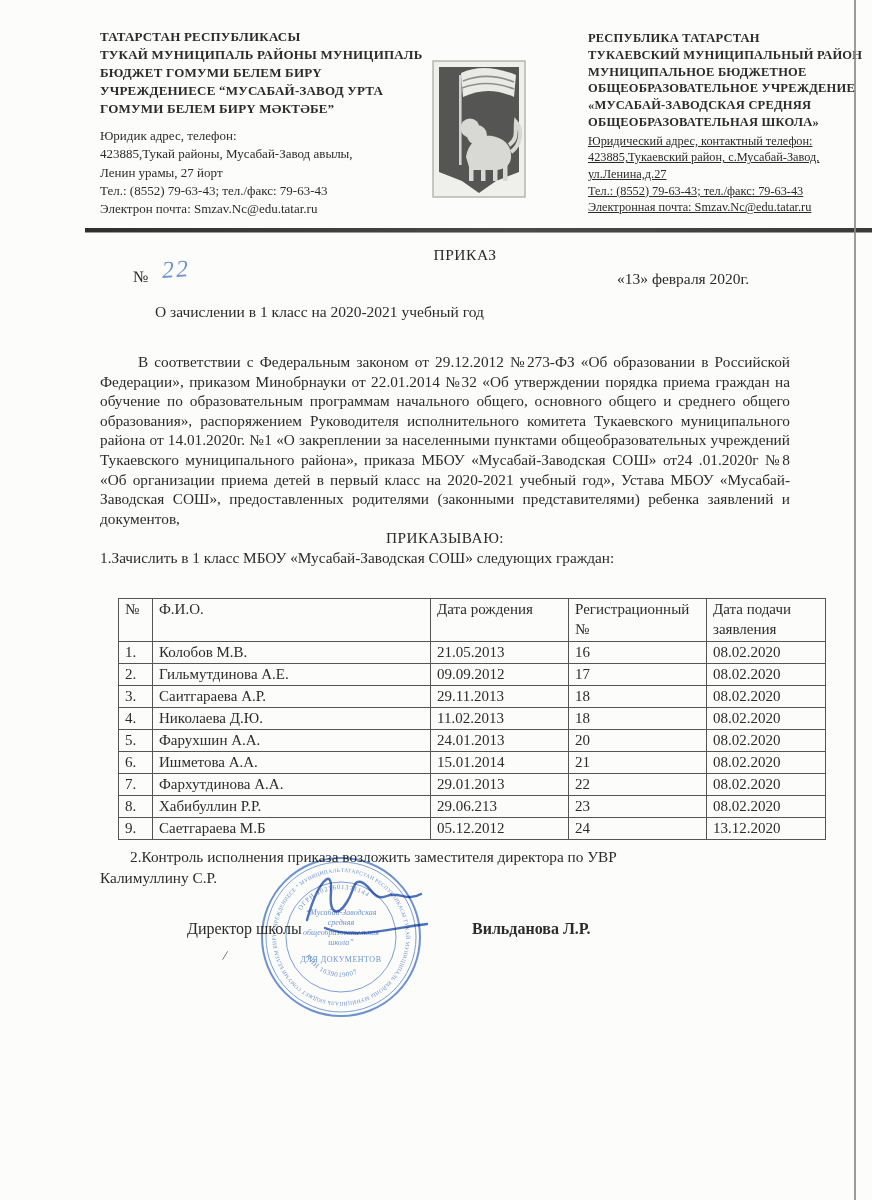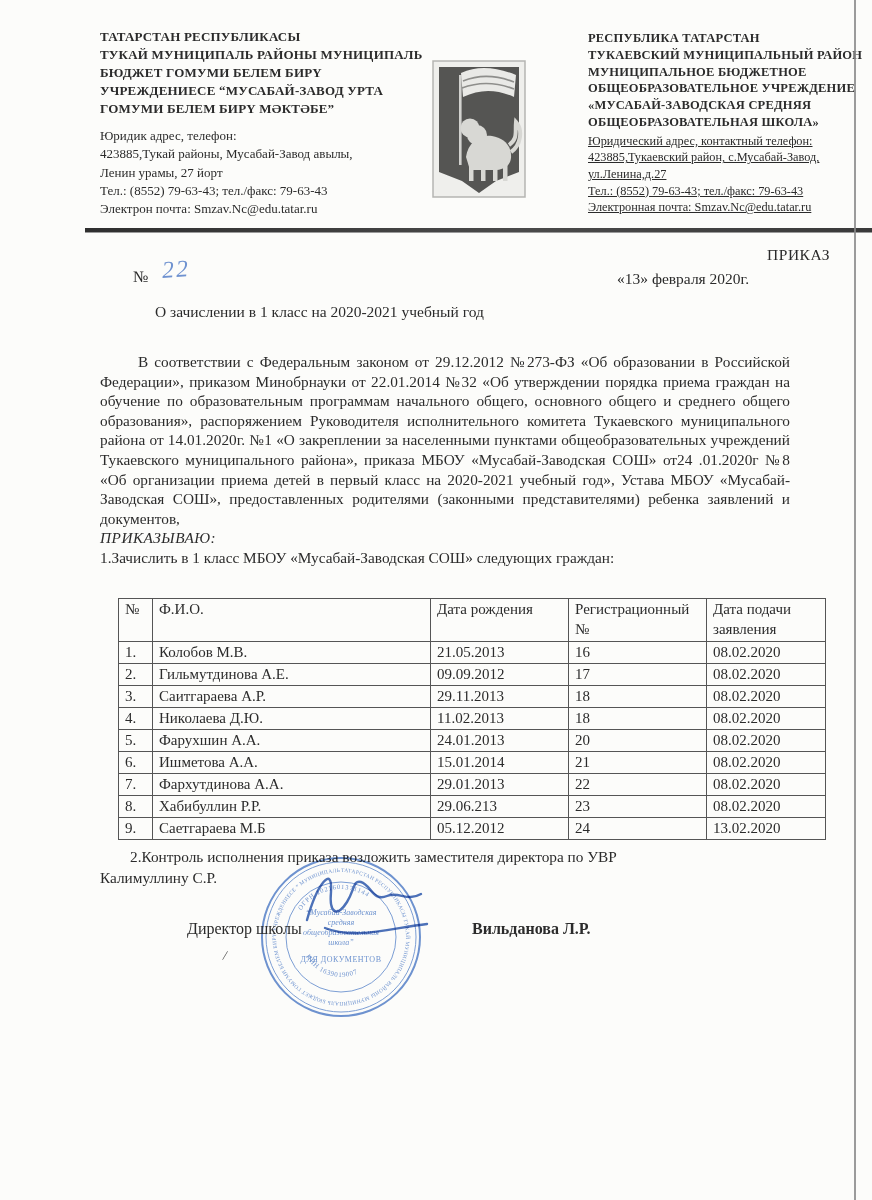--- a/index.html
+++ b/index.html
@@ -15,33 +15,33 @@
   .hdr-right .addr{margin-top:2px;}
   .addr-line{font-size:13px;line-height:18.3px;}
   .hdr-right .addr-line{font-size:12.3px;line-height:16.6px;text-decoration:underline;}
 
   .emblem{position:absolute;left:432px;top:60px;width:94px;height:138px;}
 
   .rule{position:absolute;left:85px;top:228px;width:787px;height:4px;
         background:linear-gradient(90deg,#2f2f2f,#4a4a4a 55%,#3a3a3a);border-bottom:1px solid #9a9a9a;}
 
   
-  .title{position:absolute;left:100px;top:246px;width:730px;text-align:right;
+  .title{position:absolute;left:100px;top:246px;width:730px;text-align:center;
          font-size:15.5px;letter-spacing:.5px;}
   .num-label{position:absolute;left:133px;top:268px;font-size:16px;}
   .num-value{position:absolute;left:162px;top:256px;font-size:24px;font-style:italic;
              color:#6f92d0;transform:rotate(-4deg);letter-spacing:2px;}
   .date{position:absolute;left:617px;top:270px;font-size:15.5px;}
   .subject{position:absolute;left:155px;top:303px;font-size:15.5px;}
 
   
   .body-text{position:absolute;left:100px;top:352px;width:690px;font-size:15.3px;
              line-height:19.6px;text-align:justify;}
   .body-text p{margin:0;text-indent:38px;}
-  .decree{text-indent:0 !important;letter-spacing:.5px;font-style:italic;}
+  .decree{text-align:center;text-indent:0 !important;letter-spacing:.5px;}
   .item1{text-indent:0 !important;}
 
   
   table.students{position:absolute;left:118px;top:598px;width:707px;border-collapse:collapse;
                  font-size:15px;table-layout:fixed;}
   table.students th,table.students td{border:1.4px solid #555;padding:0 6px;font-weight:normal;
                  text-align:left;vertical-align:top;overflow:hidden;white-space:nowrap;}
   table.students th{height:42px;line-height:20px;white-space:normal;}
   table.students td{height:21px;line-height:21px;}
 
@@ -215,21 +215,21 @@
           <td>29.06.213</td>
           <td>23</td>
           <td>08.02.2020</td>
         </tr>
 
         <tr>
           <td>9.</td>
           <td>Саетгараева  М.Б</td>
           <td>05.12.2012</td>
           <td>24</td>
-          <td>13.02.2020</td>
+          <td>13.12.2020</td>
         </tr>
       </tbody>
   </table>
 
   <div class="item2">
     <div class="l1">2.Контроль исполнения приказа  возложить заместителя директора по УВР</div>
     <div>Калимуллину С.Р.</div>
   </div>
 
   <svg class="stamp" viewBox="0 0 170 170">

